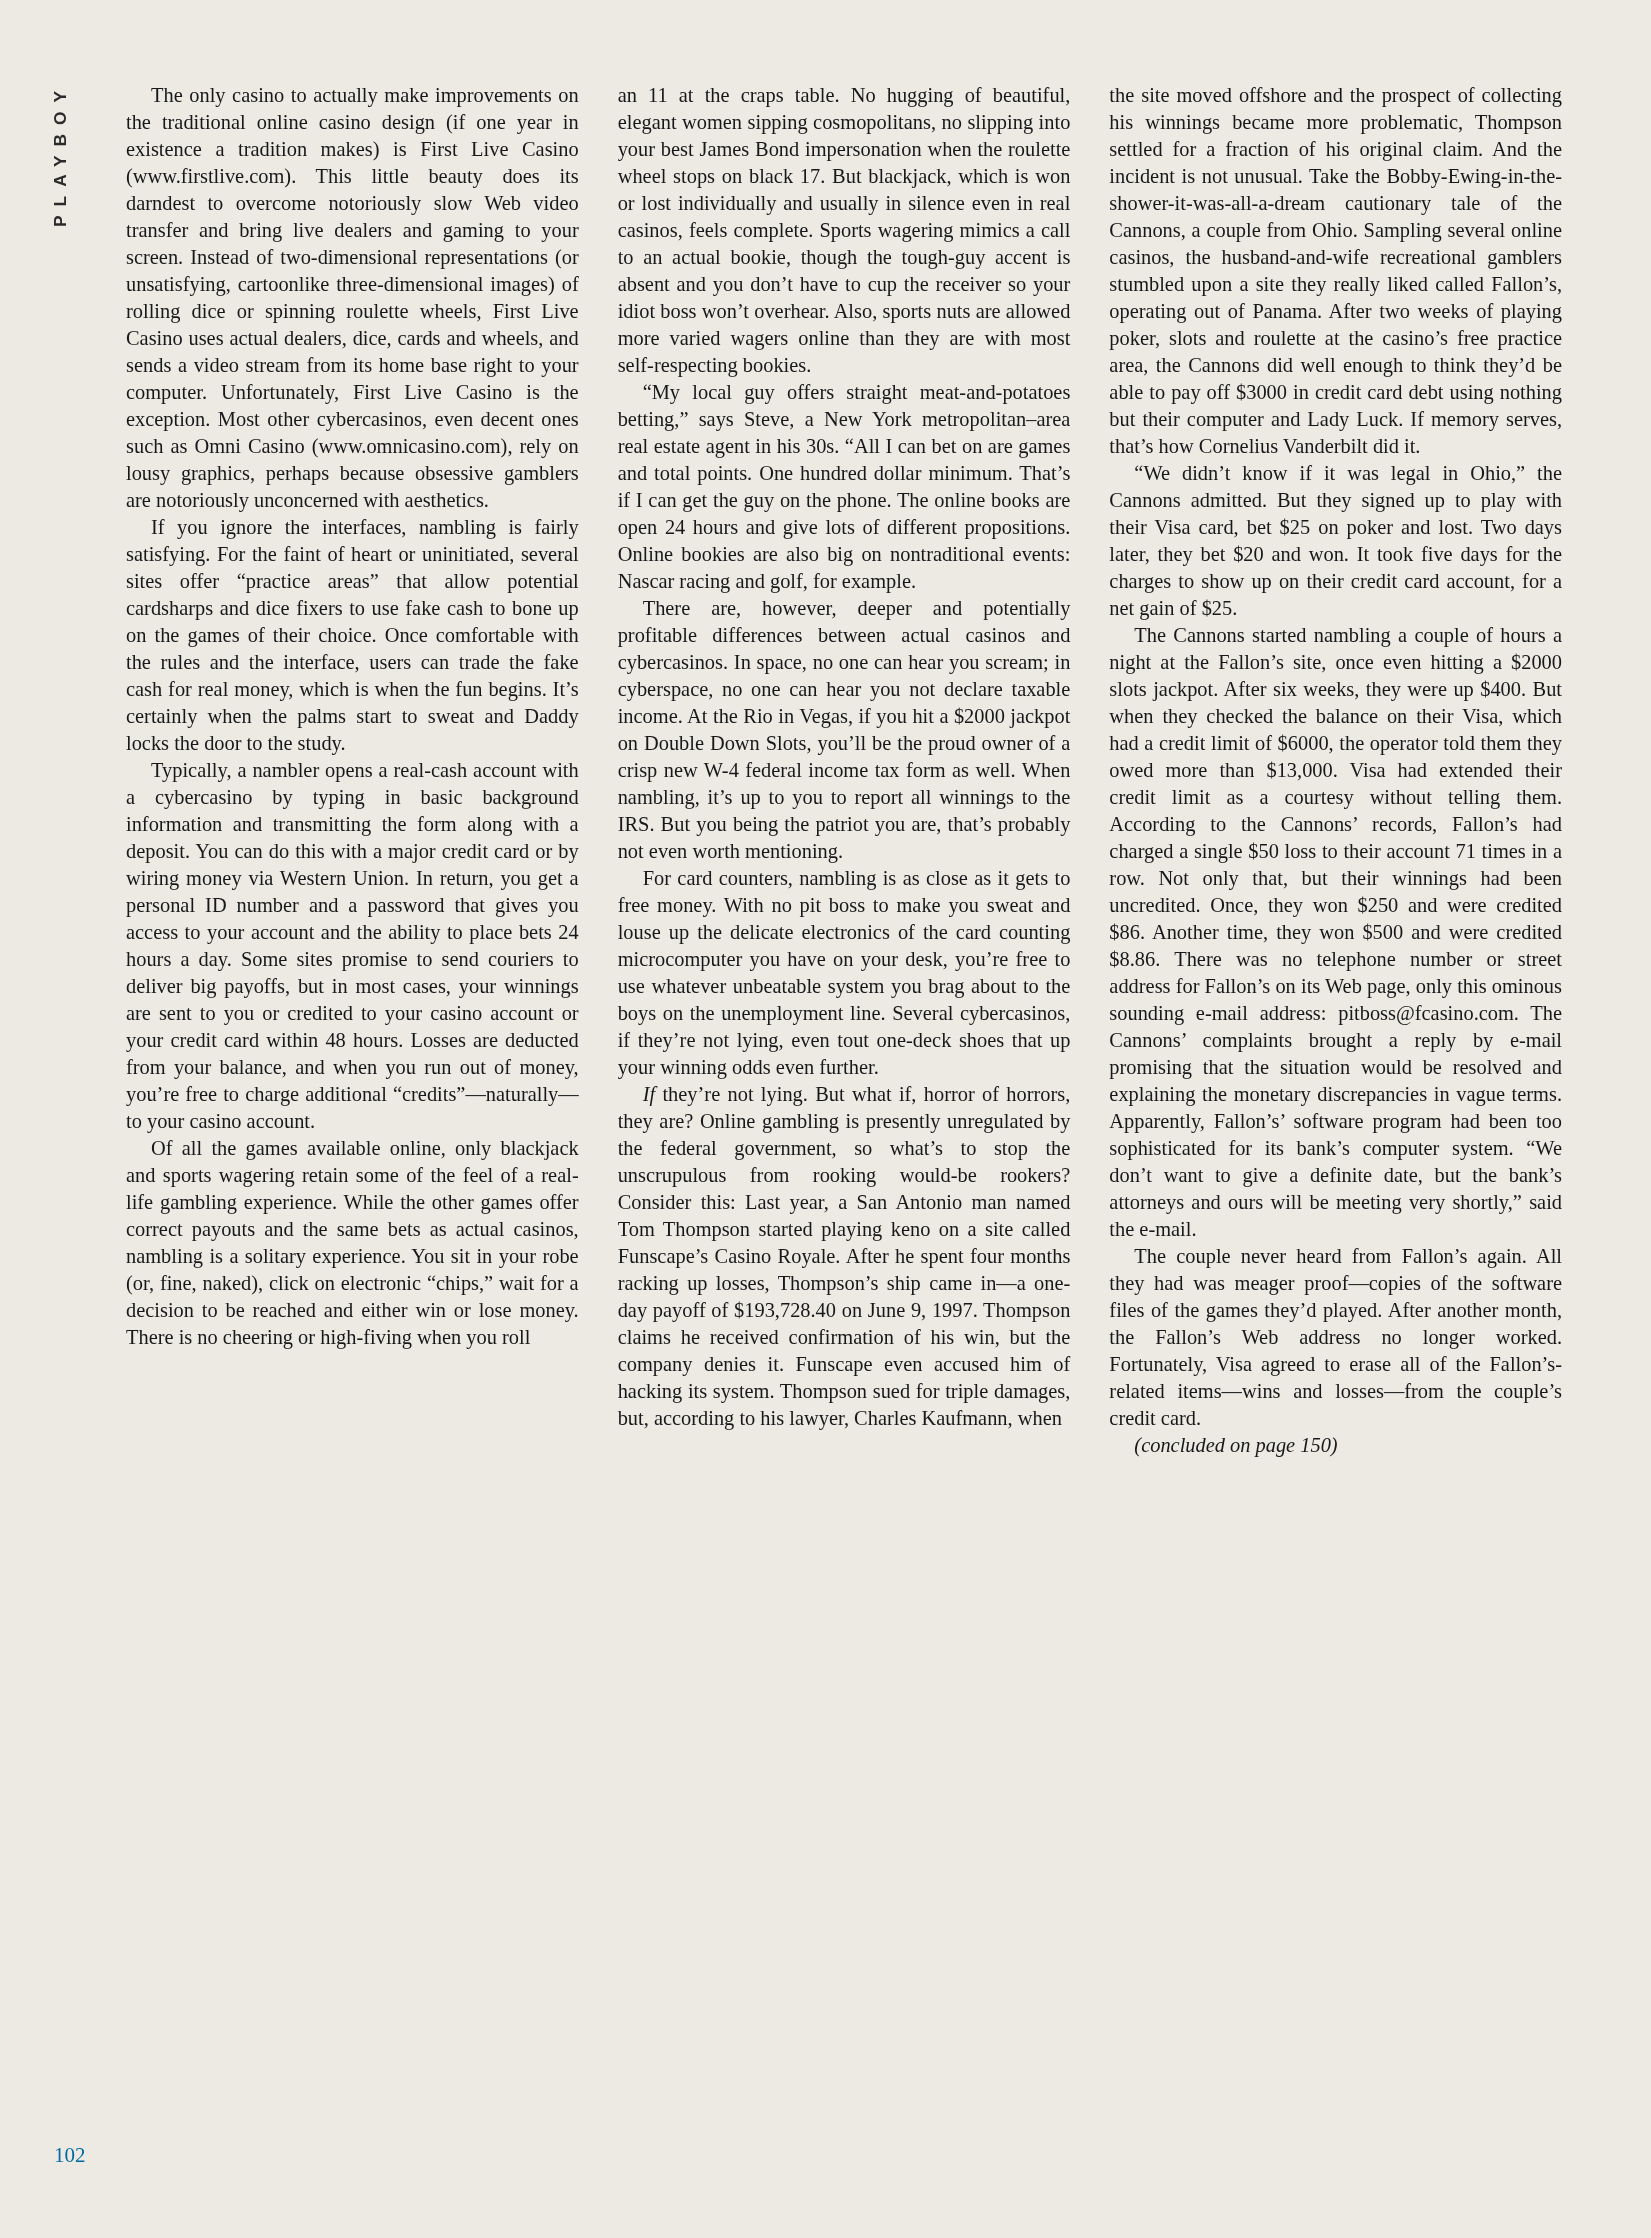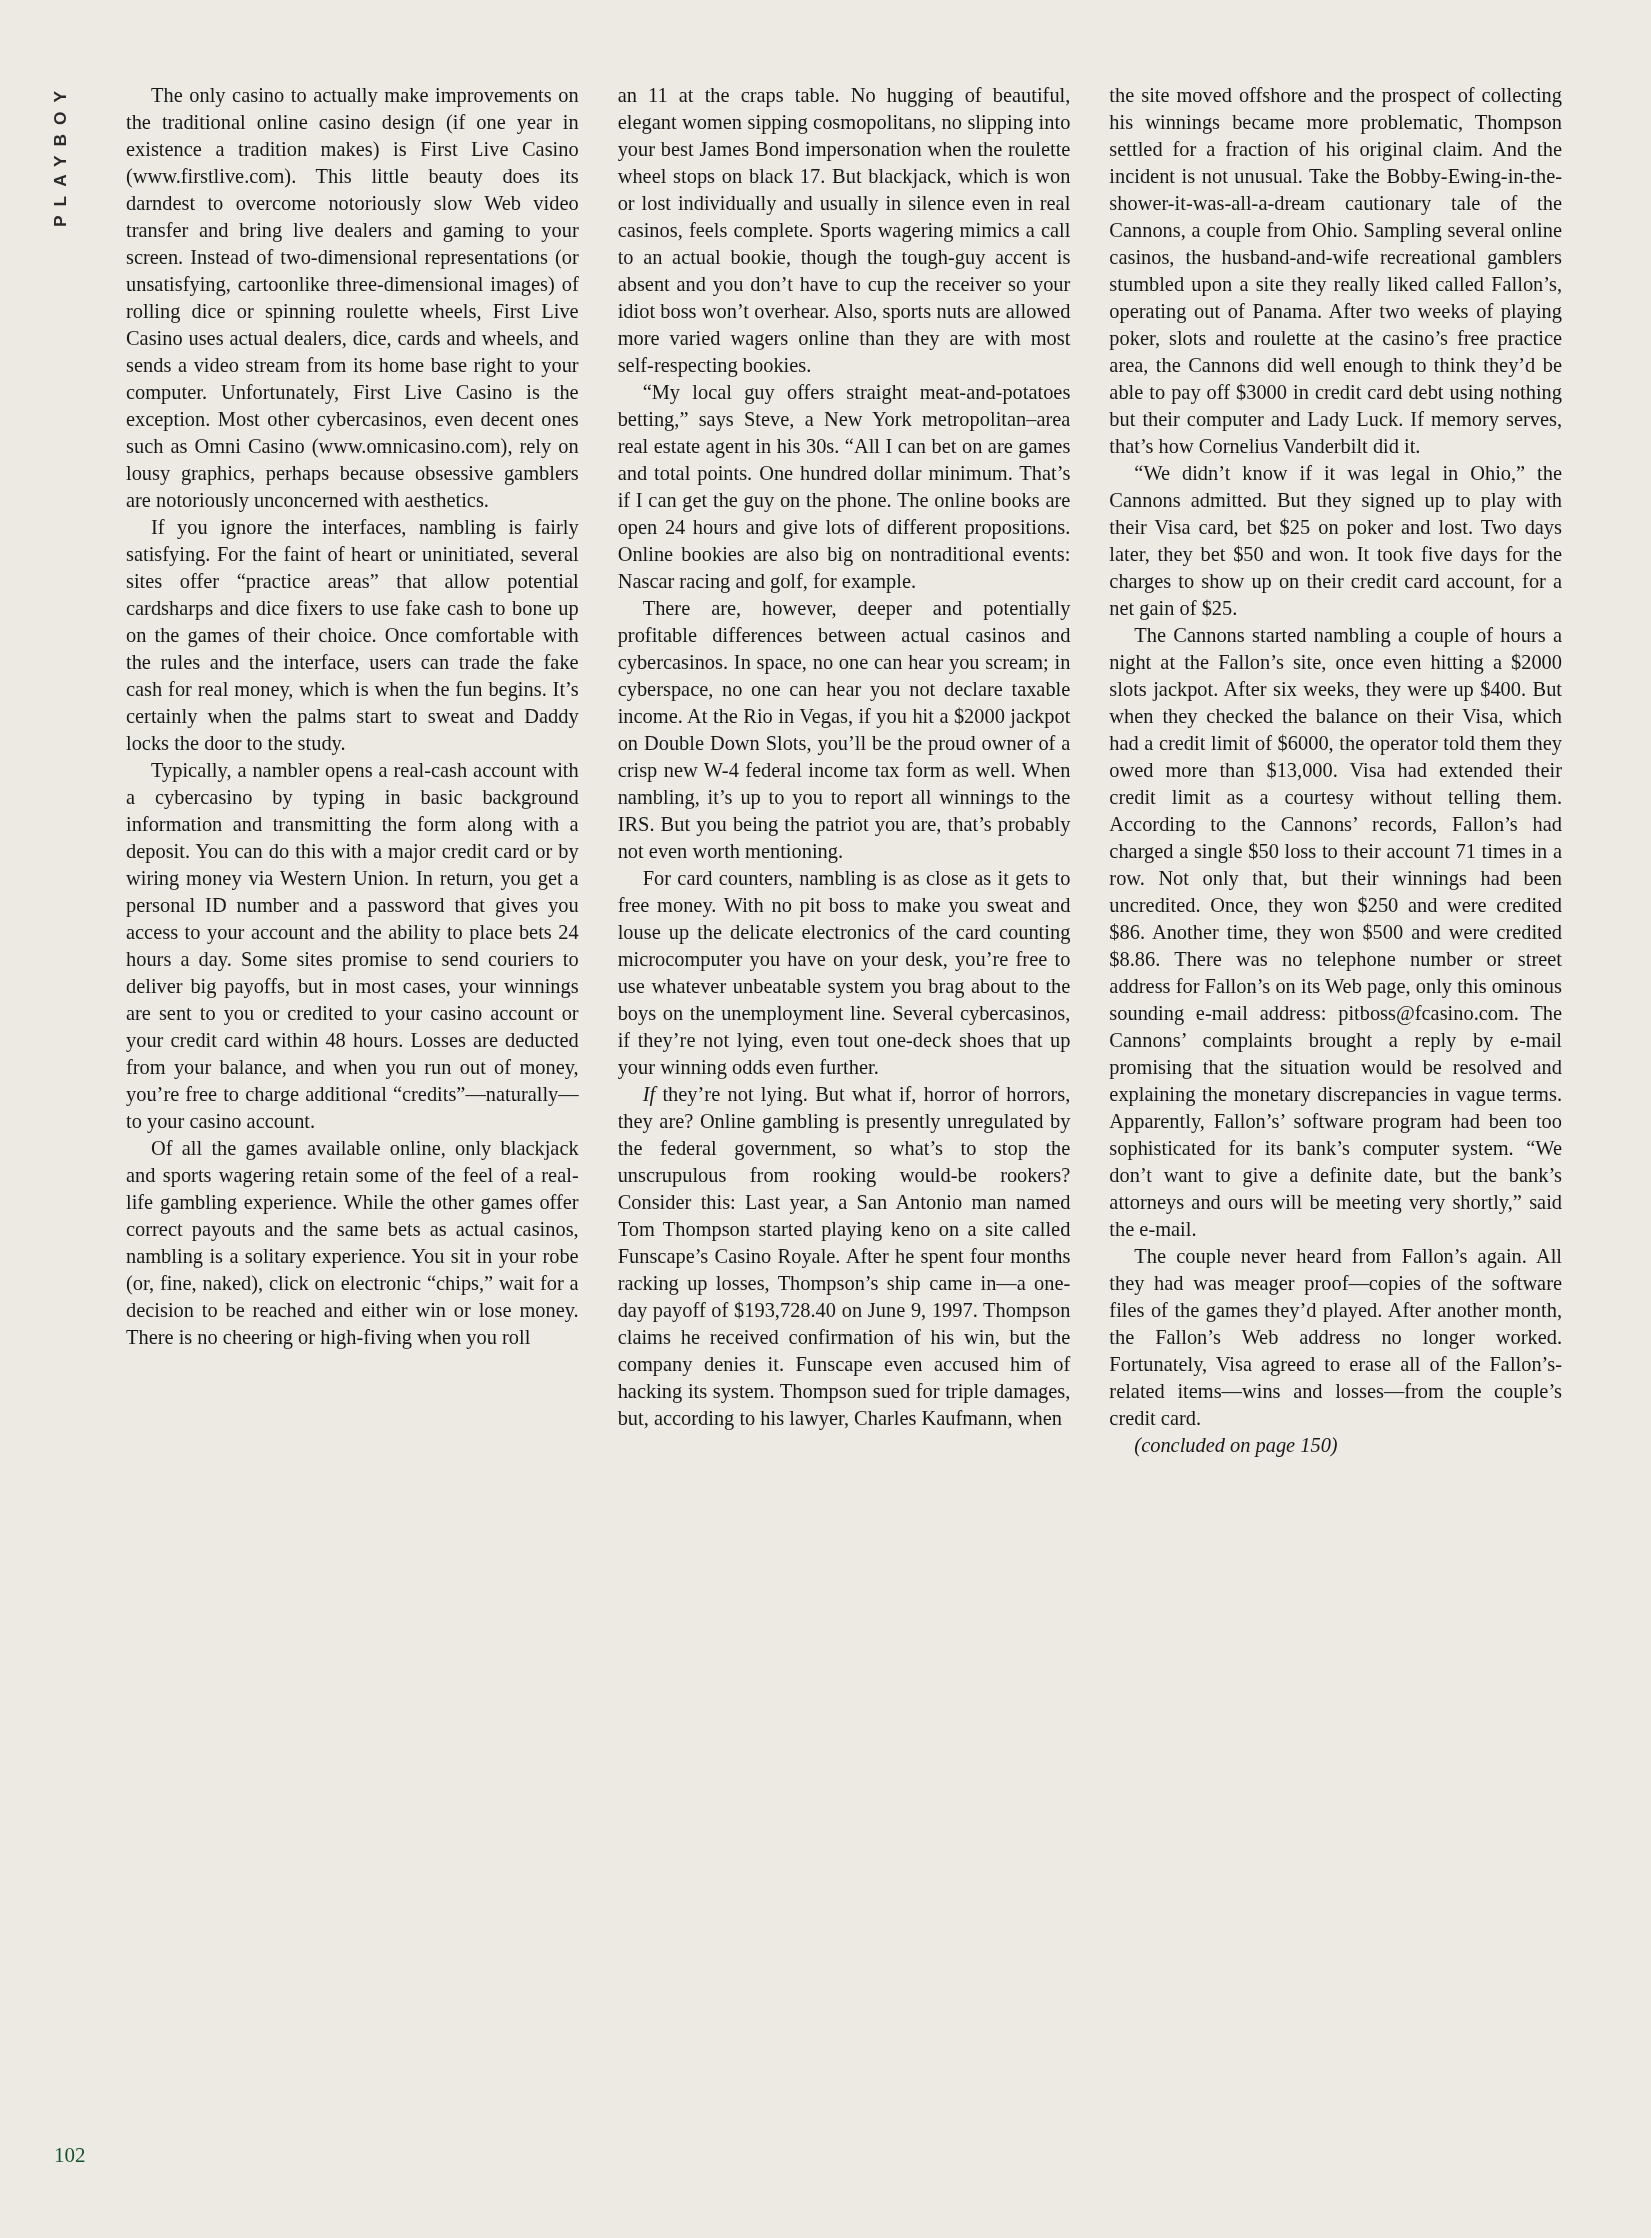--- a/index.html
+++ b/index.html
@@ -41,21 +41,21 @@
     font-size: 17.3px;
     letter-spacing: 9px;
     color: #2b2b2b;
   }
   .folio {
     position: absolute;
     left: 54px;
     bottom: 71px;
     font-family: "Liberation Serif", serif;
     font-size: 21px;
-    color: #14532d;
+    color: #0369a1;
   }
   .columns {
     position: absolute;
     left: 126px;
     top: 82px;
     width: 1436px;
     height: 2046px;
     display: flex;
     gap: 39px;
   }
@@ -105,21 +105,21 @@
       <div class="col">
         <p class="first">an 11 at the craps table. No hugging of beautiful, elegant women sipping cosmopolitans, no slipping into your best James Bond impersonation when the roulette wheel stops on black 17. But blackjack, which is won or lost individually and usually in silence even in real casinos, feels complete. Sports wagering mimics a call to an actual bookie, though the tough-guy accent is absent and you don’t have to cup the receiver so your idiot boss won’t overhear. Also, sports nuts are allowed more varied wagers online than they are with most self-respecting bookies.</p>
         <p>“My local guy offers straight meat-and-potatoes betting,” says Steve, a New York metropolitan–area real estate agent in his 30s. “All I can bet on are games and total points. One hundred dollar minimum. That’s if I can get the guy on the phone. The online books are open 24 hours and give lots of different propositions. Online bookies are also big on nontraditional events: Nascar racing and golf, for example.</p>
         <p>There are, however, deeper and potentially profitable differences between actual casinos and cybercasinos. In space, no one can hear you scream; in cyberspace, no one can hear you not declare taxable income. At the Rio in Vegas, if you hit a $2000 jackpot on Double Down Slots, you’ll be the proud owner of a crisp new W-4 federal income tax form as well. When nambling, it’s up to you to report all winnings to the IRS. But you being the patriot you are, that’s probably not even worth mentioning.</p>
         <p>For card counters, nambling is as close as it gets to free money. With no pit boss to make you sweat and louse up the delicate electronics of the card counting microcomputer you have on your desk, you’re free to use whatever unbeatable system you brag about to the boys on the unemployment line. Several cybercasinos, if they’re not lying, even tout one-deck shoes that up your winning odds even further.</p>
         <p><em>If</em><span> they’re not lying. But what if, horror of horrors, they are? Online gambling is presently unregulated by the federal government, so what’s to stop the unscrupulous from rooking would-be rookers? Consider this: Last year, a San Antonio man named Tom Thompson started playing keno on a site called Funscape’s Casino Royale. After he spent four months racking up losses, Thompson’s ship came in—a one-day payoff of $193,728.40 on June 9, 1997. Thompson claims he received confirmation of his win, but the company denies it. Funscape even accused him of hacking its system. Thompson sued for triple damages, but, according to his lawyer, Charles Kaufmann, when</span></p>
       </div>
 
       <div class="col">
         <p class="first">the site moved offshore and the prospect of collecting his winnings became more problematic, Thompson settled for a fraction of his original claim. And the incident is not unusual. Take the Bobby-Ewing-in-the-shower-it-was-all-a-dream cautionary tale of the Cannons, a couple from Ohio. Sampling several online casinos, the husband-and-wife recreational gamblers stumbled upon a site they really liked called Fallon’s, operating out of Panama. After two weeks of playing poker, slots and roulette at the casino’s free practice area, the Cannons did well enough to think they’d be able to pay off $3000 in credit card debt using nothing but their computer and Lady Luck. If memory serves, that’s how Cornelius Vanderbilt did it.</p>
-        <p>“We didn’t know if it was legal in Ohio,” the Cannons admitted. But they signed up to play with their Visa card, bet $25 on poker and lost. Two days later, they bet $50 and won. It took five days for the charges to show up on their credit card account, for a net gain of $25.</p>
+        <p>“We didn’t know if it was legal in Ohio,” the Cannons admitted. But they signed up to play with their Visa card, bet $25 on poker and lost. Two days later, they bet $20 and won. It took five days for the charges to show up on their credit card account, for a net gain of $25.</p>
         <p>The Cannons started nambling a couple of hours a night at the Fallon’s site, once even hitting a $2000 slots jackpot. After six weeks, they were up $400. But when they checked the balance on their Visa, which had a credit limit of $6000, the operator told them they owed more than $13,000. Visa had extended their credit limit as a courtesy without telling them. According to the Cannons’ records, Fallon’s had charged a single $50 loss to their account 71 times in a row. Not only that, but their winnings had been uncredited. Once, they won $250 and were credited $86. Another time, they won $500 and were credited $8.86. There was no telephone number or street address for Fallon’s on its Web page, only this ominous sounding e-mail address: pitboss@fcasino.com. The Cannons’ complaints brought a reply by e-mail promising that the situation would be resolved and explaining the monetary discrepancies in vague terms. Apparently, Fallon’s’ software program had been too sophisticated for its bank’s computer system. “We don’t want to give a definite date, but the bank’s attorneys and ours will be meeting very shortly,” said the e-mail.</p>
         <p>The couple never heard from Fallon’s again. All they had was meager proof—copies of the software files of the games they’d played. After another month, the Fallon’s Web address no longer worked. Fortunately, Visa agreed to erase all of the Fallon’s-related items—wins and losses—from the couple’s credit card.</p>
         <p class="concluded">(concluded on page 150)</p>
       </div>
 
     </div>
   </div>
 </div>
 
 

